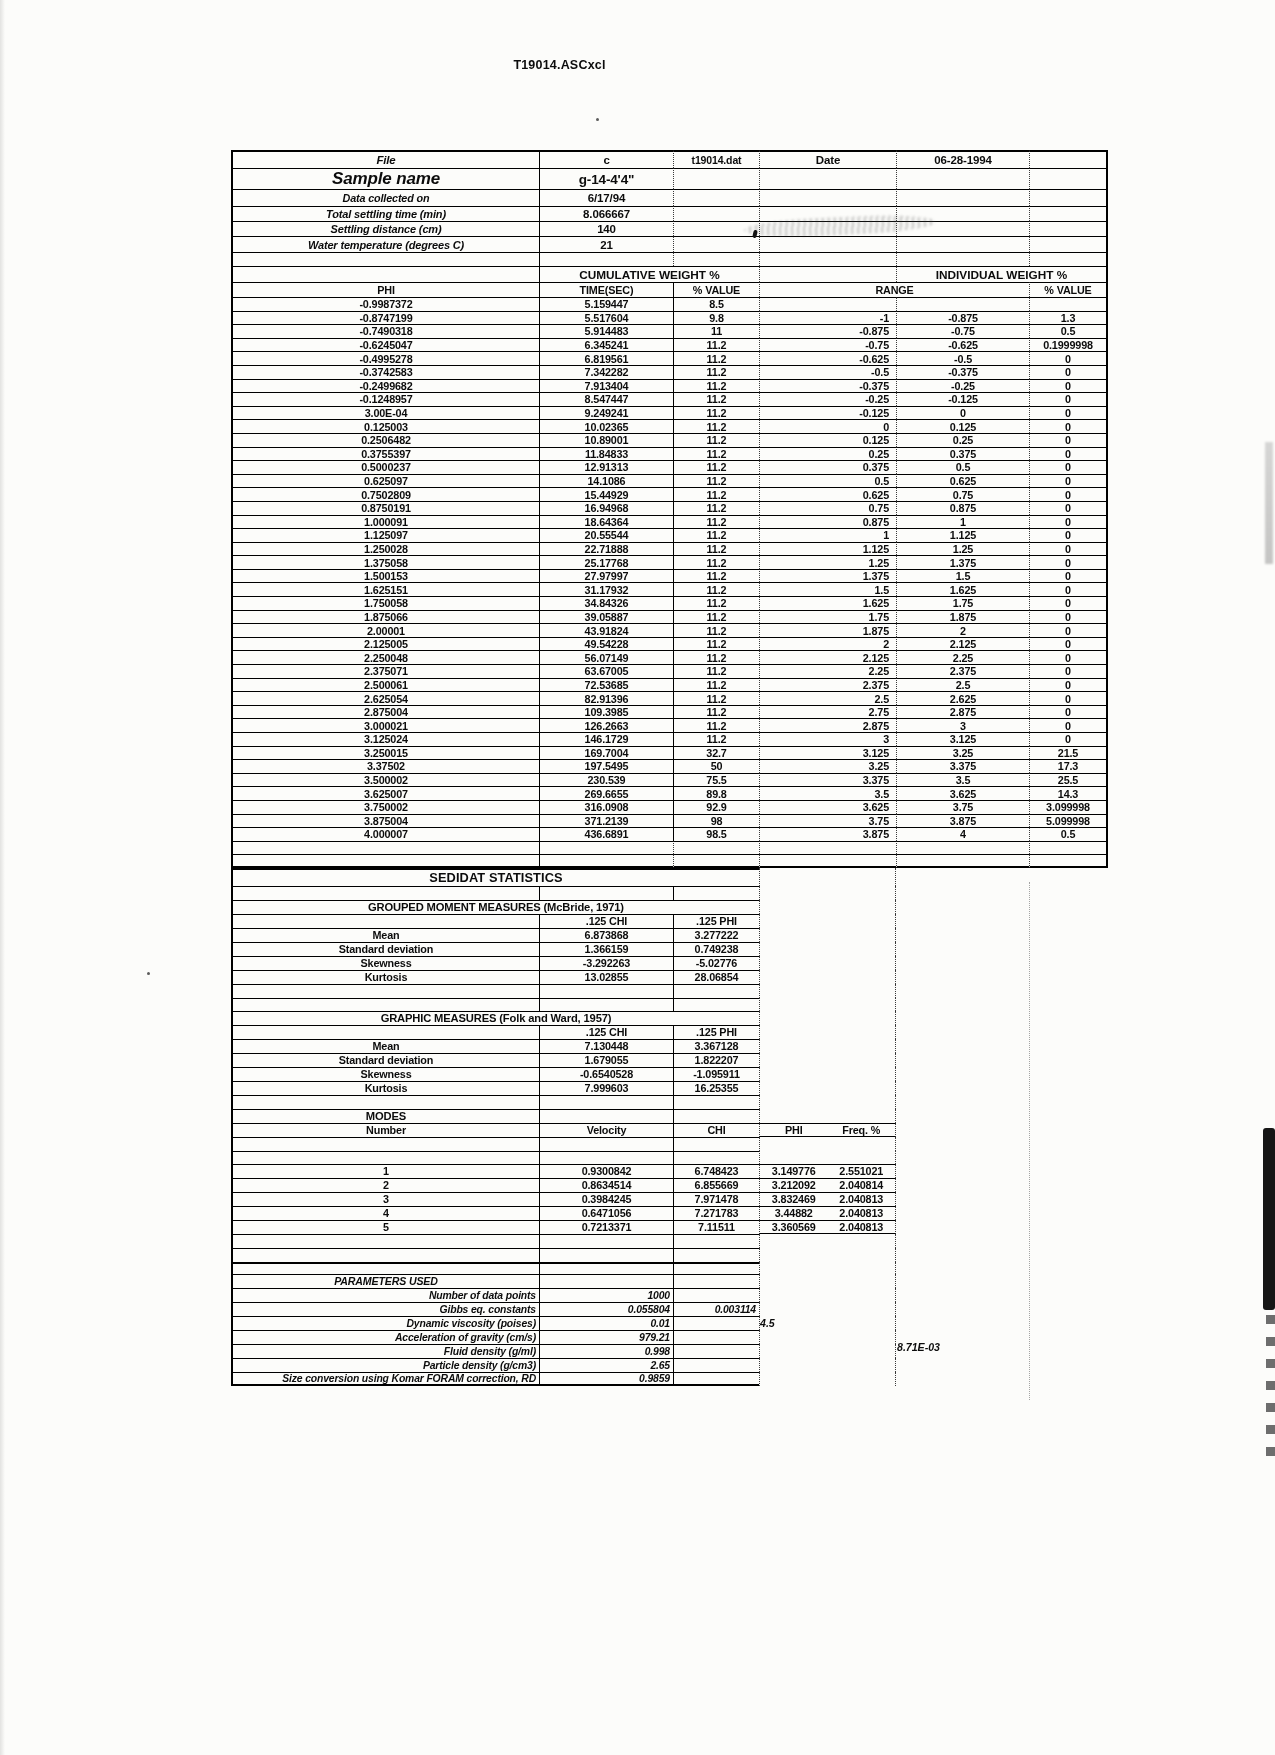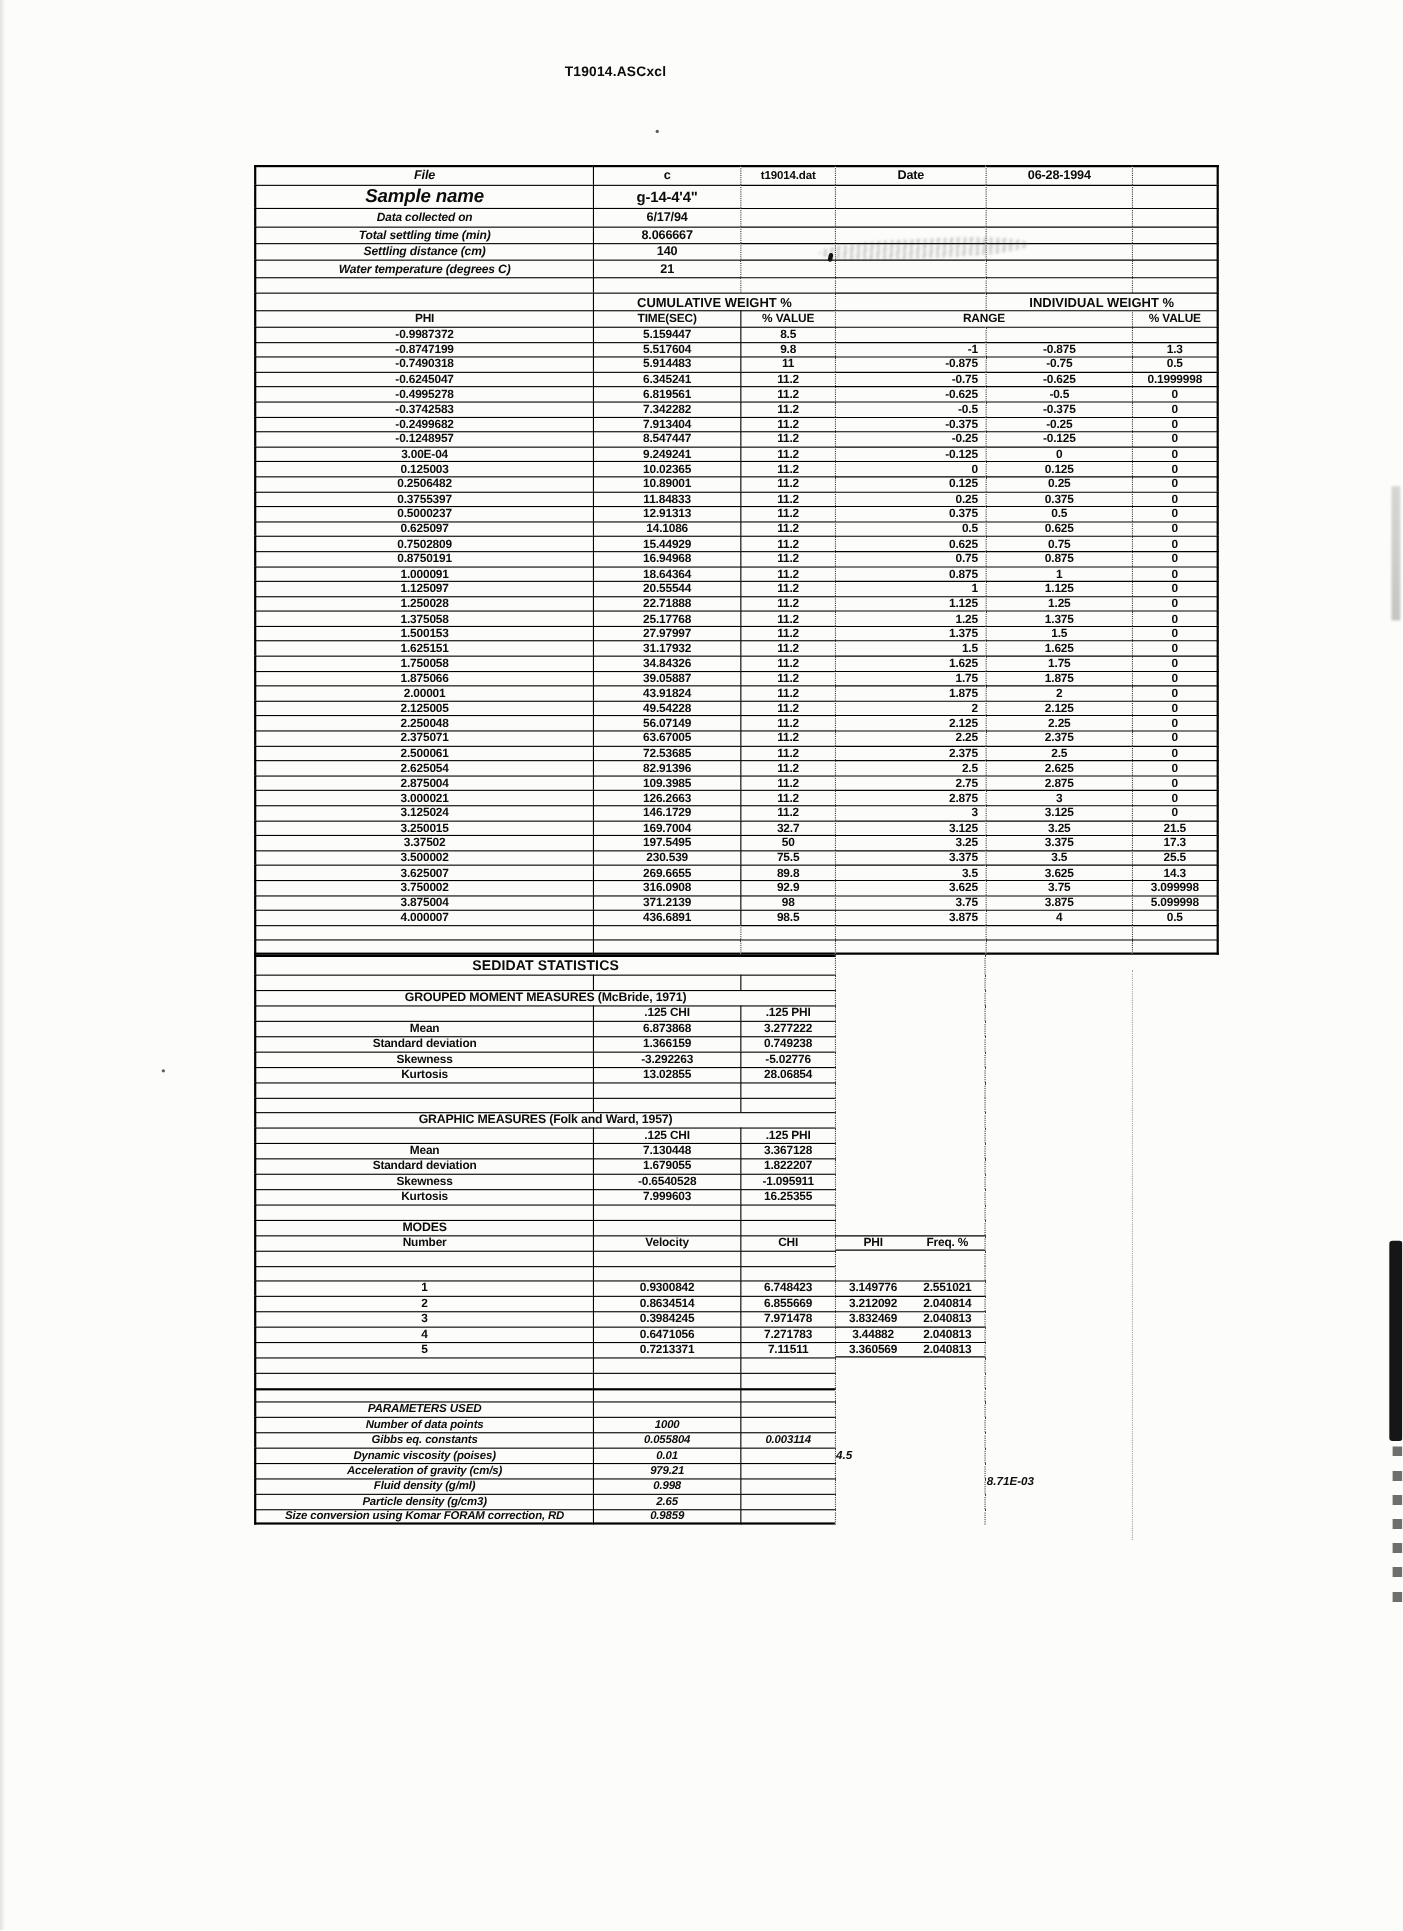--- a/index.html
+++ b/index.html
@@ -42,21 +42,21 @@
   tr.rSed{height:18px} tr.rS{height:14px} tr.rS2{height:13px} tr.rS3{height:12px}
   td.sedTitle{font-size:12.8px;letter-spacing:.1px;}
   td.gTitle{font-size:11.2px;}
   .statRow td{font-size:10.8px;}
   td.m4{border-left:1.6px dotted #3a3a3a;border-right:1.6px dotted #3a3a3a;padding:0;}
   td.m4 span{display:inline-block;width:50%;text-align:center;font-size:10.8px;}
   td.bBot{border-bottom:1.6px solid #000;}
   tbody.modesBody tr:last-child td.m4{border-bottom:1.6px solid #000;}
   tr.thickTop td:not(.gh){border-top-width:2.2px;}
   td.ital{font-style:italic;}
-  tbody.paramsBody td{font-style:italic;font-size:10.4px;}
+  tbody.paramsBody td{font-style:italic;font-size:10.4px;text-align:right;}
   tbody.paramsBody tr:last-child td:not(.gh){border-bottom:2.2px solid #000;}
   
   .dotline{position:absolute;width:0;border-left:1.6px dotted #3a3a3a;opacity:.45;}
   .gibbs-extra{position:absolute;height:14px;line-height:14px;
     font-size:10.6px;font-weight:bold;font-style:italic;}
   .smudge{position:absolute;left:744px;top:217px;width:192px;height:18px;border-radius:45%/60%;
     background:repeating-linear-gradient(96deg,rgba(80,80,80,.40) 0 2px,rgba(170,170,170,.10) 2px 6px);
     transform:rotate(-2.5deg);filter:blur(1.1px);opacity:.75;}
   .inkdot{position:absolute;left:753px;top:230px;width:4px;height:8px;background:#111;border-radius:2px;transform:rotate(12deg);}
   .speck{position:absolute;width:3px;height:3px;background:#333;border-radius:50%;opacity:.8;}

